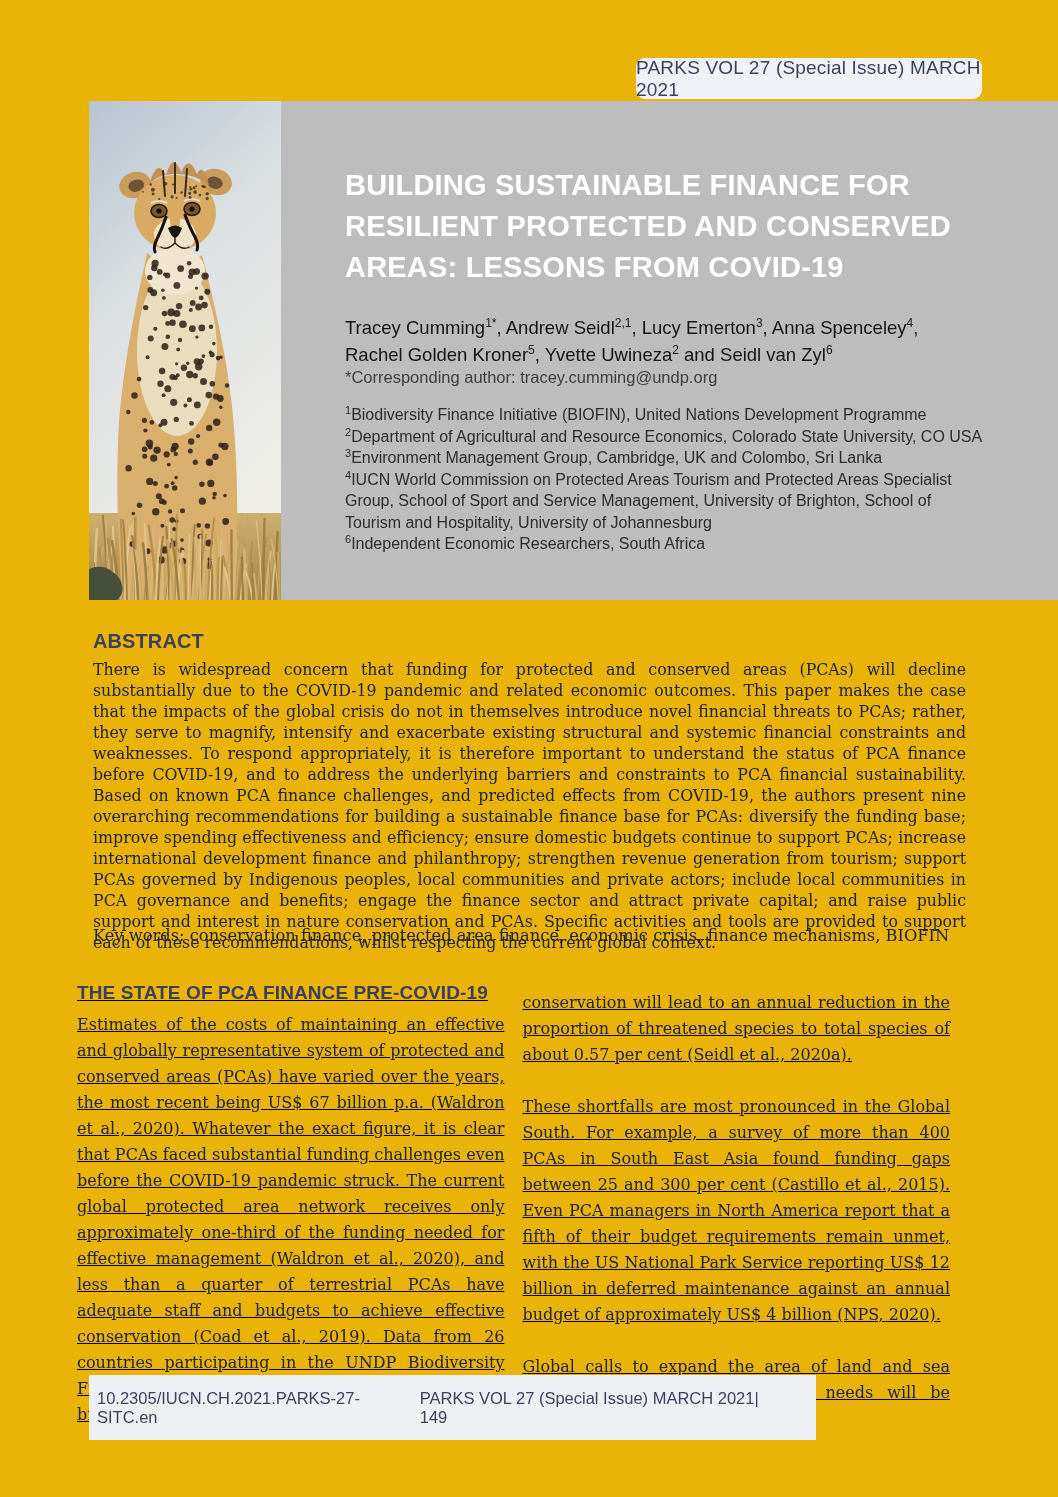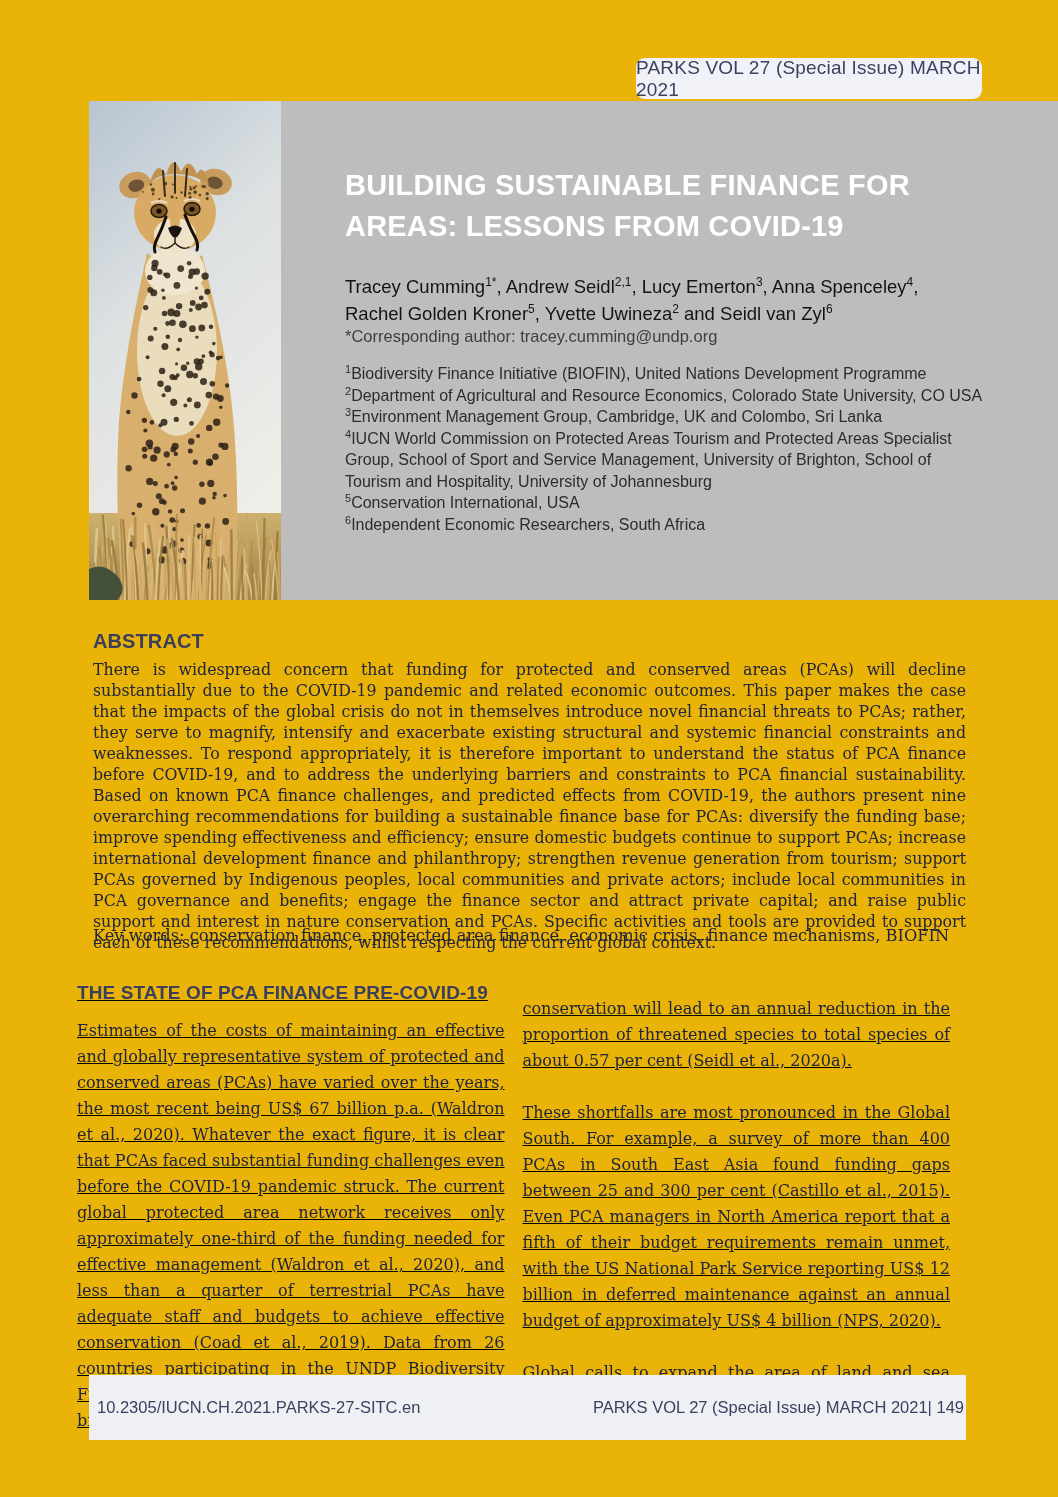--- a/index.html
+++ b/index.html
@@ -39,29 +39,29 @@
   }
   .keywords{
     position:absolute;left:93px;top:926px;width:873px;
     font-family:"DejaVu Serif",serif;font-size:16.3px;color:#20243c;
   }
   .keywords .kw-label{font-weight:400;}
   
   .columns{position:absolute;left:77px;top:982px;width:873px;display:flex;gap:18px;text-decoration:underline;}
   .col{flex:1;min-width:0;}
   .col .para{
-    margin:14px 0 26px 0;font-family:"DejaVu Serif",serif;font-size:16px;line-height:26px;
+    margin:8px 0 26px 0;font-family:"DejaVu Serif",serif;font-size:16px;line-height:26px;
     color:#20243c;text-align:justify;
   }
   .col .sec-heading{font-size:19px;margin-bottom:3px;}
   
   .footer{
-    position:absolute;left:89px;top:1375px;width:877px;height:65px;background:#eef0f4;
+    position:absolute;left:89px;top:1375px;width:727px;height:65px;background:#eef0f4;
     display:flex;align-items:center;justify-content:space-between;
-    box-sizing:border-box;padding:0 2px 0 8px;
+    box-sizing:border-box;padding:0 26px 0 8px;
     color:#3b4161;font-size:16.5px;
   }
 </style>
 </head>
 <body>
 
 <div class="page">
 
   <div class="badge">
     <span>PARKS VOL 27 (Special Issue) MARCH 2021</span>
@@ -393,30 +393,30 @@
             <path d="M192.1,499 Q194.1,470.0 198.8,450.7" stroke="#b08c49" stroke-width="1.9" fill="none" opacity="0.9"></path>
           </g>
 
         <path d="M0,468 Q16,460 30,477 Q38,490 28,499 L0,499 Z" fill="#45503a"></path>
       </svg>
     </div>
 
     <div class="gray-panel">
       <div class="title">
         <div>BUILDING SUSTAINABLE FINANCE FOR</div>
+        <div>RESILIENT PROTECTED AND CONSERVED</div>
         <div>AREAS: LESSONS FROM COVID-19</div>
       </div>
       <div class="authors" id="author-line"><span>Tracey Cumming</span><sup>1*</sup><span>, Andrew Seidl</span><sup>2,1</sup><span>, Lucy Emerton</span><sup>3</sup><span>, Anna Spenceley</span><sup>4</sup><span>, Rachel Golden Kroner</span><sup>5</sup><span>, Yvette Uwineza</span><sup>2</sup><span> and Seidl van Zyl</span><sup>6</sup></div>
       <div class="corresponding">*Corresponding author: tracey.cumming@undp.org</div>
       <div class="affiliations" id="affiliations">
           <div class="affil"><sup>1</sup><span>Biodiversity Finance Initiative (BIOFIN), United Nations Development Programme</span></div>
           <div class="affil"><sup>2</sup><span>Department of Agricultural and Resource Economics, Colorado State University, CO USA</span></div>
           <div class="affil"><sup>3</sup><span>Environment Management Group, Cambridge, UK and Colombo, Sri Lanka</span></div>
           <div class="affil"><sup>4</sup><span>IUCN World Commission on Protected Areas Tourism and Protected Areas Specialist Group, School of Sport and Service Management, University of Brighton, School of Tourism and Hospitality, University of Johannesburg</span></div>
-          <div class="affil"><sup>5</sup><span>Conservation International, USA</span></div>
           <div class="affil"><sup>6</sup><span>Independent Economic Researchers, South Africa</span></div>
         </div>
     </div>
   </div>
 
   <div class="abstract">
     <div class="sec-heading">ABSTRACT</div>
     <div class="abstract-text">There is widespread concern that funding for protected and conserved areas (PCAs) will decline substantially due to the COVID-19 pandemic and related economic outcomes. This paper makes the case that the impacts of the global crisis do not in themselves introduce novel financial threats to PCAs; rather, they serve to magnify, intensify and exacerbate existing structural and systemic financial constraints and weaknesses. To respond appropriately, it is therefore important to understand the status of PCA finance before COVID-19, and to address the underlying barriers and constraints to PCA financial sustainability. Based on known PCA finance challenges, and predicted effects from COVID-19, the authors present nine overarching recommendations for building a sustainable finance base for PCAs: diversify the funding base; improve spending effectiveness and efficiency; ensure domestic budgets continue to support PCAs; increase international development finance and philanthropy; strengthen revenue generation from tourism; support PCAs governed by Indigenous peoples, local communities and private actors; include local communities in PCA governance and benefits; engage the finance sector and attract private capital; and raise public support and interest in nature conservation and PCAs. Specific activities and tools are provided to support each of these recommendations, whilst respecting the current global context.</div>
   </div>
 

